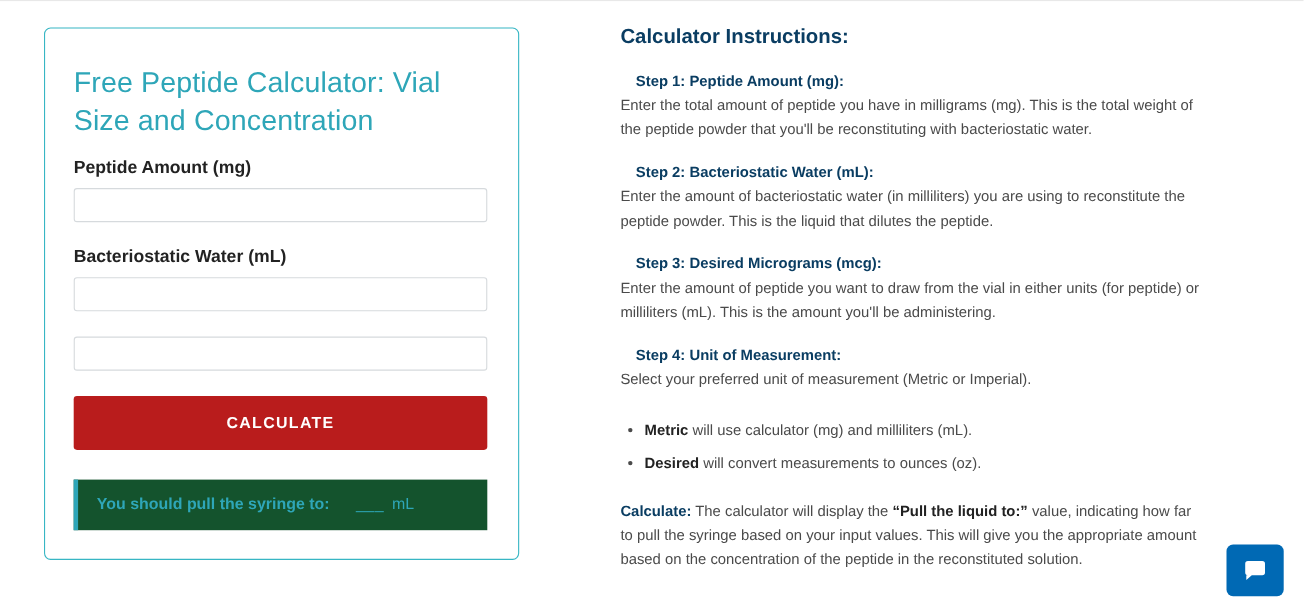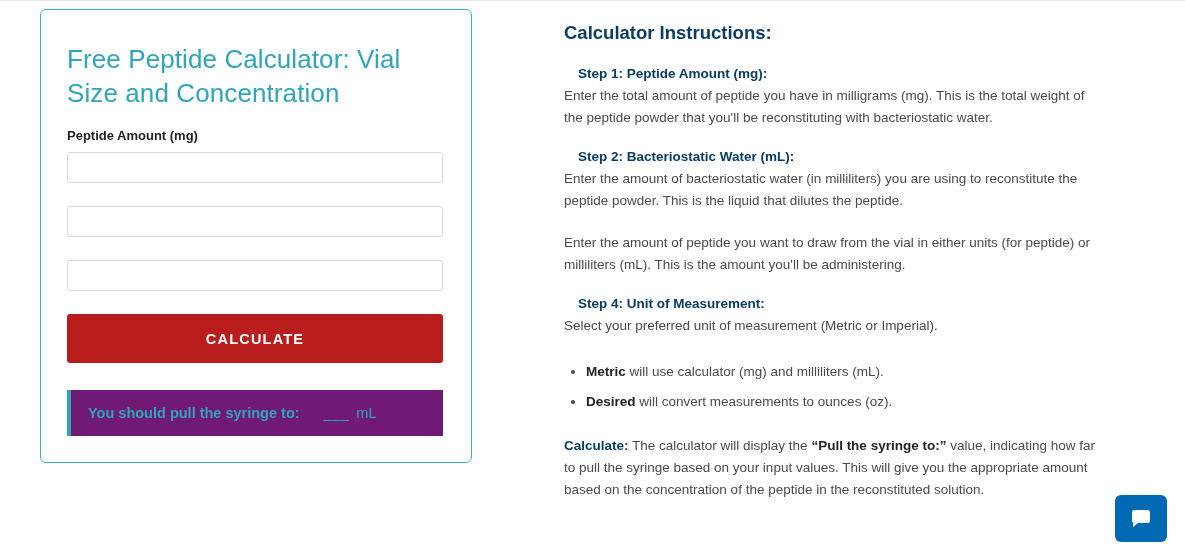--- a/index.html
+++ b/index.html
@@ -19,41 +19,41 @@
     position: relative;
     width: 1185px;
     height: 560px;
     display: flex;
     box-sizing: border-box;
   }
 
   
   .calc-col {
     width: 510px;
-    padding: 9px 0 0 40px;
+    padding: 25px 0 0 40px;
     box-sizing: border-box;
   }
   .calc-card {
     width: 432px;
     border: 1px solid #37b6c4;
     border-radius: 6px;
     box-sizing: border-box;
     padding: 22px 22px 26px 26px;
     background: #ffffff;
   }
   .calc-title {
     color: #2ea6b8;
     font-size: 26px;
     line-height: 34px;
     font-weight: 400;
     margin: 10px 0 18px 0;
     letter-spacing: 0.1px;
   }
   .field-label {
-    font-size: 13px;
+    font-size: 16px;
     font-weight: bold;
     color: #222222;
     margin: 0 0 9px 0;
   }
   .text-input {
     display: block;
     width: 376px;
     height: 31px;
     box-sizing: border-box;
     border: 1px solid #d6dadd;
@@ -77,21 +77,21 @@
     font-family: "Liberation Sans", sans-serif;
     font-size: 14.5px;
     font-weight: bold;
     letter-spacing: 1.2px;
     cursor: pointer;
     margin-top: 10px;
   }
   .result-box {
     width: 376px;
     box-sizing: border-box;
-    background: #701a75;
+    background: #14532d;
     border-left: 4px solid #2ea6b8;
     margin-top: 27px;
     padding: 15px 14px 15px 17px;
     font-size: 14.5px;
     color: #2ea6b8;
     display: flex;
     align-items: baseline;
     text-align: center;
   }
   .result-label {
@@ -191,20 +191,21 @@
 <div class="page">
   <div class="top-rule"></div>
 
   <div class="calc-col">
     <div class="calc-card">
       <h1 class="calc-title">Free Peptide Calculator: Vial Size and Concentration</h1>
 
       <div class="field-label">Peptide Amount (mg)</div>
       <input class="text-input" type="text" placeholder="" style="">
 
+      <div class="field-label">Bacteriostatic Water (mL)</div>
       <input class="text-input" type="text" placeholder="" style="">
 
       <input class="text-input" type="text" placeholder="" style="">
 
       <button class="calc-button">CALCULATE</button>
 
       <div class="result-box">
         <span class="result-label">You should pull the syringe to:</span>
         <span class="result-value">___</span>
         <span class="result-unit">mL</span>
@@ -219,35 +220,36 @@
       <div class="step-head">Step 1: Peptide Amount (mg):</div>
       <p class="step-body">Enter the total amount of peptide you have in milligrams (mg). This is the total weight of the peptide powder that you'll be reconstituting with bacteriostatic water.</p>
     </div>
 
     <div class="step">
       <div class="step-head">Step 2: Bacteriostatic Water (mL):</div>
       <p class="step-body">Enter the amount of bacteriostatic water (in milliliters) you are using to reconstitute the peptide powder. This is the liquid that dilutes the peptide.</p>
     </div>
 
     <div class="step">
+      <div class="step-head">Step 3: Desired Micrograms (mcg):</div>
       <p class="step-body">Enter the amount of peptide you want to draw from the vial in either units (for peptide) or milliliters (mL). This is the amount you'll be administering.</p>
     </div>
 
     <div class="step">
       <div class="step-head">Step 4: Unit of Measurement:</div>
       <p class="step-body">Select your preferred unit of measurement (Metric or Imperial).</p>
     </div>
 
     <ul class="bullets">
       <li><b>Metric</b><span> will use calculator (mg) and milliliters (mL).</span></li>
       <li><b>Desired</b><span> will convert measurements to ounces (oz).</span></li>
     </ul>
 
     <p class="calc-note">
-      <b class="lead">Calculate:</b><span> The calculator will display the </span><b class="quote">“Pull the syringe to:”</b><span> value, indicating how far to pull the syringe based on your input values. This will give you the appropriate amount based on the concentration of the peptide in the reconstituted solution.</span>
+      <b class="lead">Calculate:</b><span> The calculator will display the </span><b class="quote">“Pull the liquid to:”</b><span> value, indicating how far to pull the syringe based on your input values. This will give you the appropriate amount based on the concentration of the peptide in the reconstituted solution.</span>
     </p>
   </div>
 
   <div class="chat-fab">
     <span>
       <svg width="24" height="24" viewBox="0 0 24 24" aria-hidden="true">
         <path d="M3 5.5A2.5 2.5 0 0 1 5.5 3h13A2.5 2.5 0 0 1 21 5.5v8A2.5 2.5 0 0 1 18.5 16H9l-5 4.2V16H5.5A2.5 2.5 0 0 1 3 13.5z" fill="#ffffff"></path>
       </svg>
     </span>
   </div>

